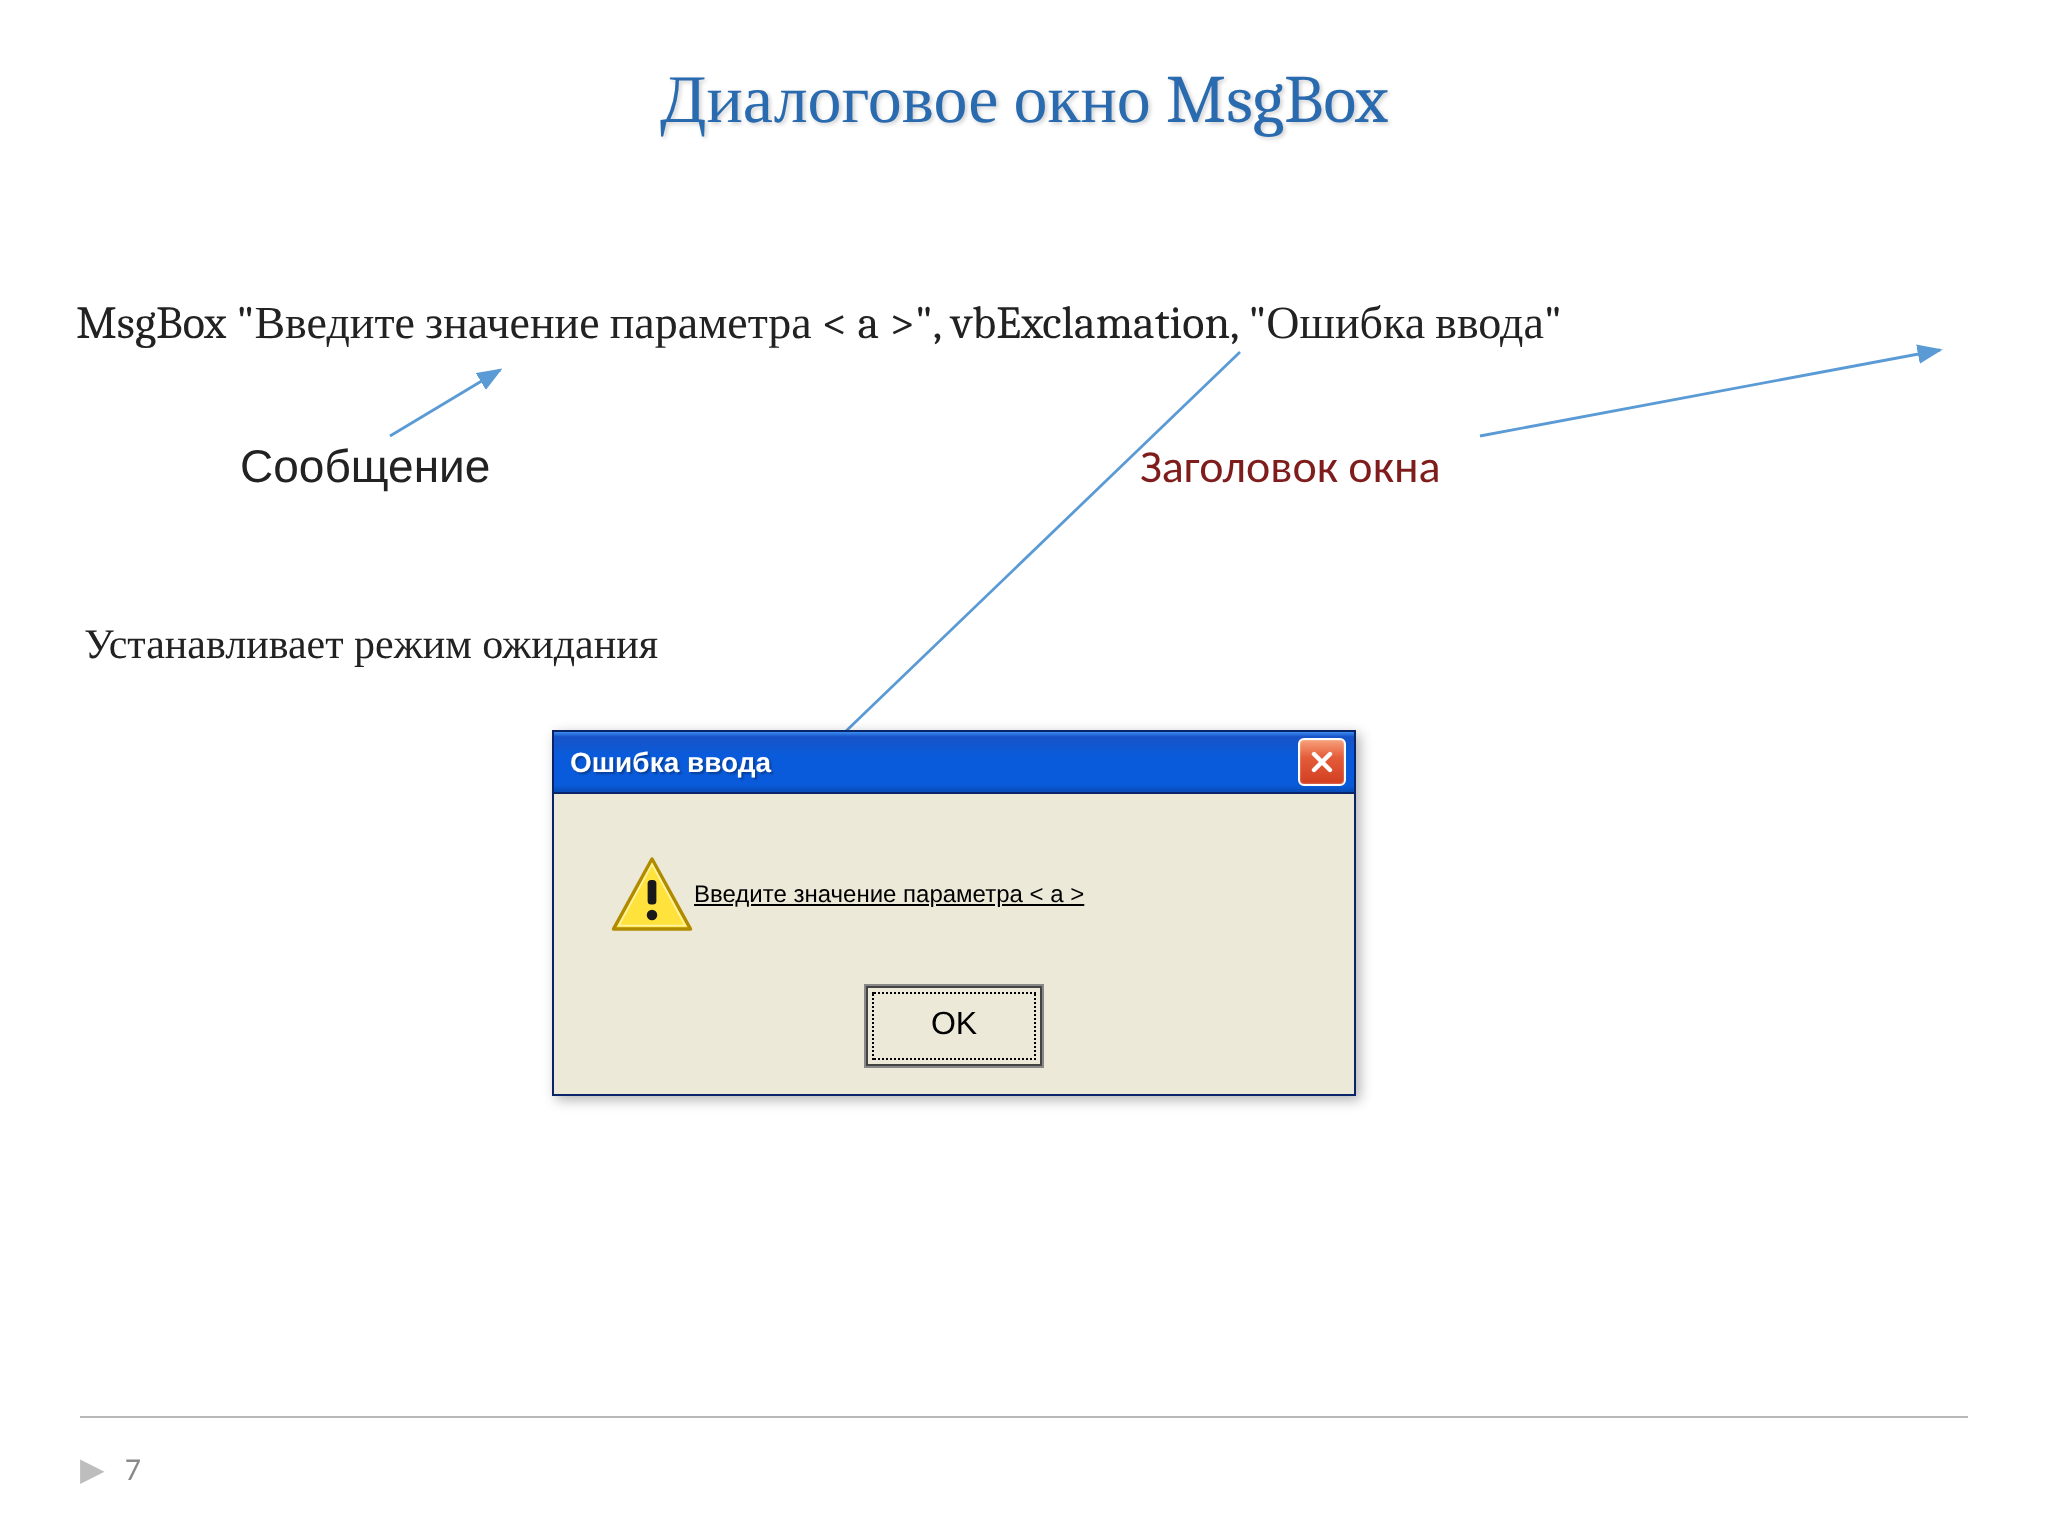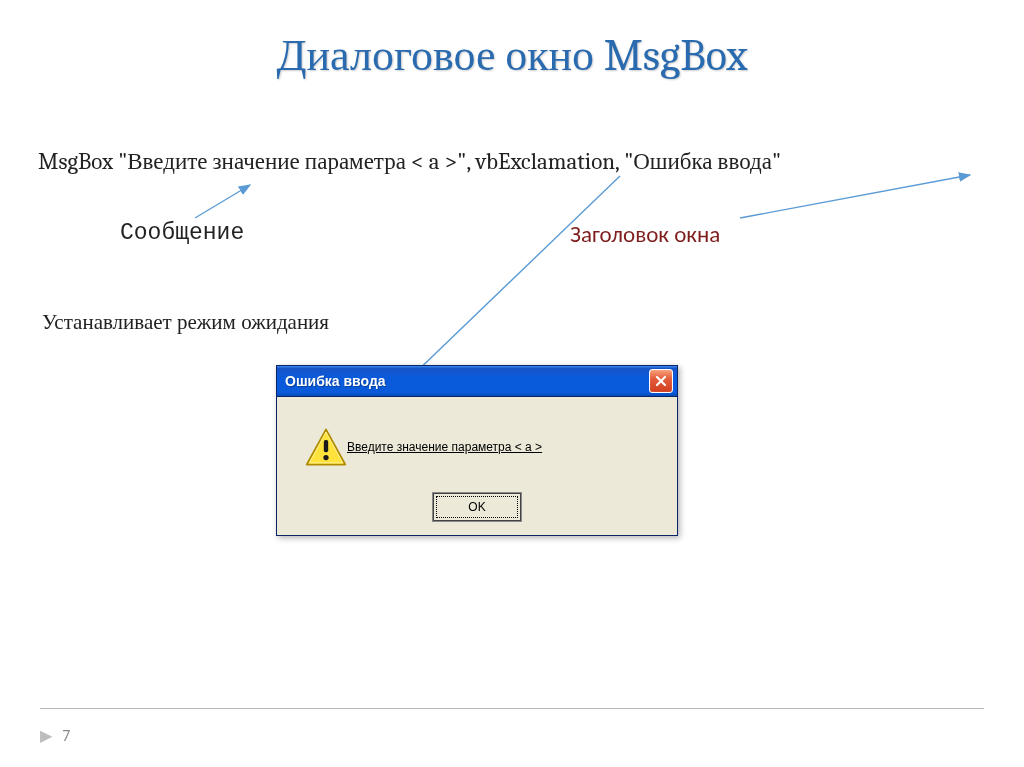--- a/index.html
+++ b/index.html
@@ -7,40 +7,40 @@
     padding: 0;
     width: 1024px;
     height: 767px;
     font-family: Cambria, Georgia, serif;
     background: #ffffff;
     position: relative;
     overflow: hidden;
   }
   .slide-title {
     text-align: center;
-    font-size: 44px;
+    font-size: 34px;
     color: #2a6bb0;
     padding-top: 30px;
     text-shadow: 1px 1px 2px rgba(0,0,0,0.2);
     font-weight: normal;
   }
   .code-line {
     position: absolute;
     font-size: 23px;
     color: #222;
     font-family: Cambria, Georgia, serif;
   }
   .code-line.row1 { top: 148px; left: 38px; width: 960px; }
   .code-line.row2 { top: 178px; left: 38px; }
   .label-msg {
     position: absolute;
     top: 220px;
     left: 120px;
     font-size: 23px;
-    font-family: Liberation Mono, monospace;
+    font-family: Liberation Sans, sans-serif;
     color: #222;
   }
   .label-titlewin {
     position: absolute;
     top: 220px;
     left: 570px;
     font-size: 23px;
     font-family: Calibri, Arial, sans-serif;
     color: #7f1d1d;
   }
@@ -111,22 +111,22 @@
   .dialog-message {
     font-size: 12px;
     color: #000;
   }
   .dialog-buttons {
     text-align: center;
     padding-bottom: 14px;
   }
   .ok-button {
     width: 88px;
-    height: 28px;
-    font-size: 12px;
+    height: 40px;
+    font-size: 16px;
     font-family: Tahoma, Arial, sans-serif;
     background: #ece9d8;
     border: 1px solid #444;
     outline: 1px dotted #000;
     outline-offset: -4px;
     box-shadow: 0 0 0 1px #888;
   }
   .footer-line {
     position: absolute;
     left: 40px;

